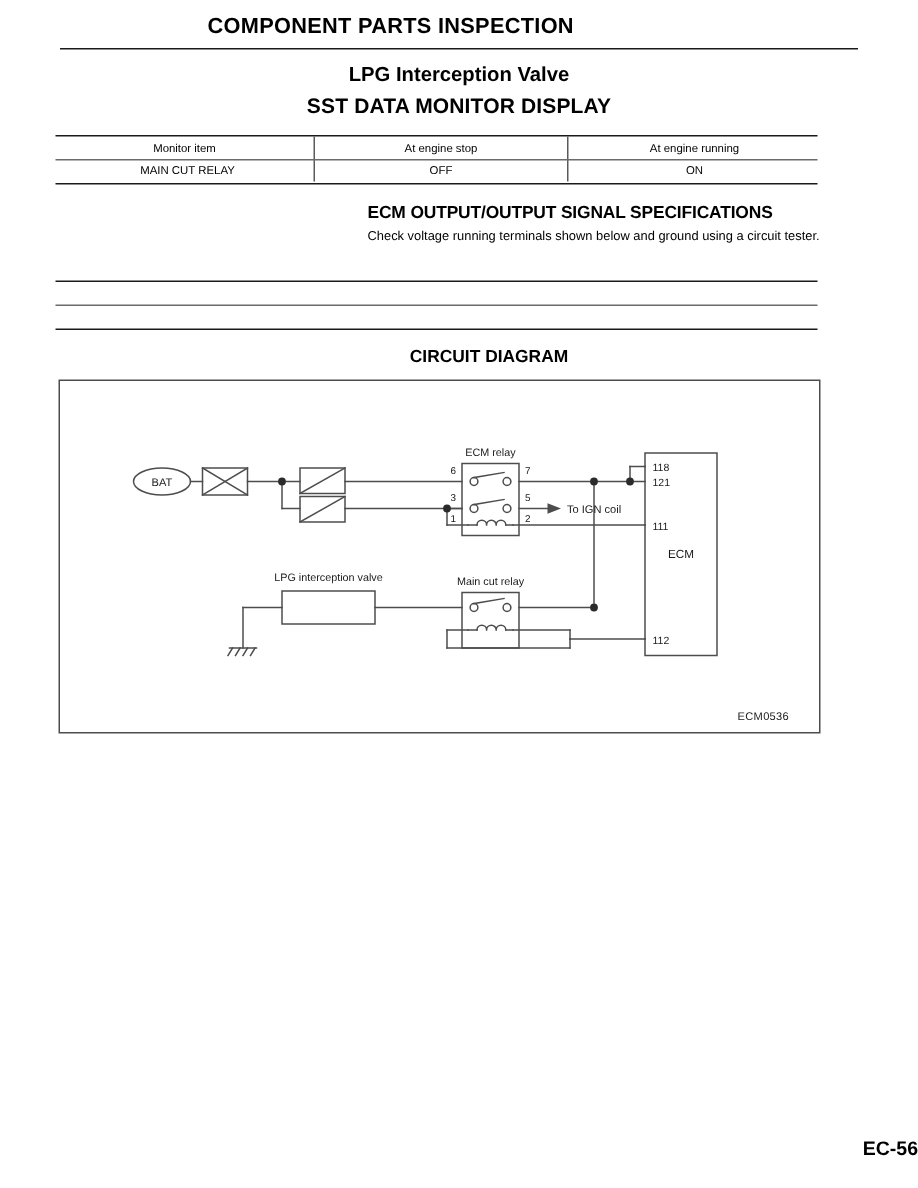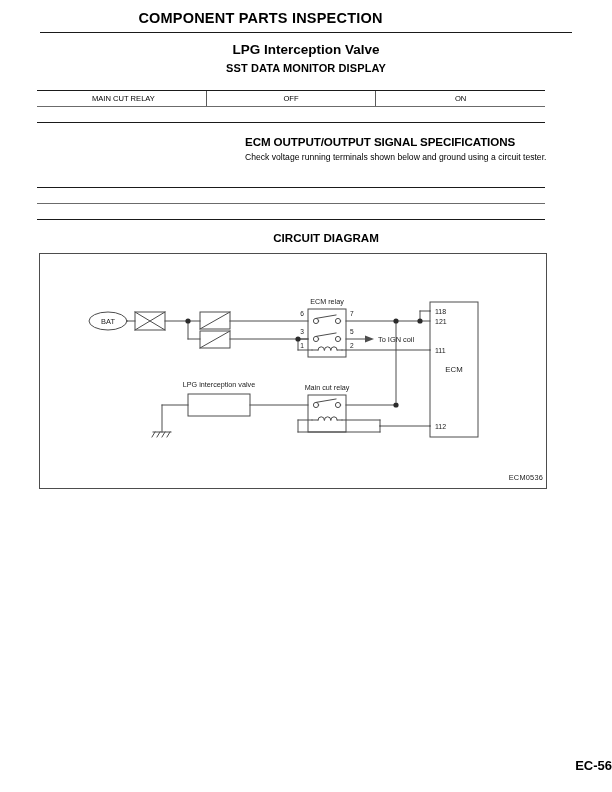--- a/index.html
+++ b/index.html
@@ -23,21 +23,21 @@
     position:absolute;left:40px;top:32px;width:532px;height:0;
     border-top:1.6px solid #1a1a1a;
   }
 
   .sect-title{
     position:absolute;left:0;top:42px;width:612px;
     text-align:center;font-size:13.5px;font-weight:bold;
   }
   .sub-title{
     position:absolute;left:0;top:62px;width:612px;
-    text-align:center;font-size:11px;font-weight:bold;
+    text-align:center;font-size:14px;font-weight:bold;
     letter-spacing:.1px;
   }
 
   
   .tbl{
     position:absolute;
     border-collapse:collapse;
     font-size:7.6px;
     table-layout:fixed;
   }
@@ -82,21 +82,21 @@
     text-align:center;font-size:11.6px;font-weight:bold;padding-left:20px;
   }
   .cd-frame{
     position:absolute;left:39px;top:253px;
     width:506px;height:234px;
     border:.9px solid #4d4d4d;
     background:#fff;
   }
   .cd-svg{position:absolute;left:0;top:0;}
   .cd-id{
-    position:absolute;right:3px;bottom:6px;
+    position:absolute;right:20px;bottom:6px;
     font-size:7.4px;color:#1a1a1a;letter-spacing:.2px;
   }
 
   
   .footer{
     position:absolute;left:0;top:758px;width:612px;
     text-align:right;font-size:13px;font-weight:bold;
   }
 
   svg text{font-family:"Liberation Sans", sans-serif;fill:#1a1a1a;}
@@ -108,20 +108,25 @@
 
   <div class="doc-title">COMPONENT PARTS INSPECTION</div>
   <div class="rule-top"></div>
 
   <div class="sect-title">LPG Interception Valve</div>
   <div class="sub-title">SST DATA MONITOR DISPLAY</div>
 
   <div class="tb-line-top" style="left:37px;top:90px;width:508px;"></div>
   <table class="tbl" id="tbl1">
     <tbody>
+        <tr class="head">
+      <td class="ctr" style="width:172px;">Monitor item</td>
+      <td class="ctr" style="width:168px;">At engine stop</td>
+      <td class="ctr" style="width:168px;">At engine running</td>
+    </tr>
     <tr class="body">
       <td class="lft">MAIN CUT RELAY</td>
       <td class="ctr">OFF</td>
       <td class="ctr">ON</td>
     </tr>
   </tbody>
     </table>
   <div class="tb-line-mid" style="left:37px;top:106px;width:508px;"></div>
   <div class="tb-line-bot" style="left:37px;top:122px;width:508px;"></div>
 

